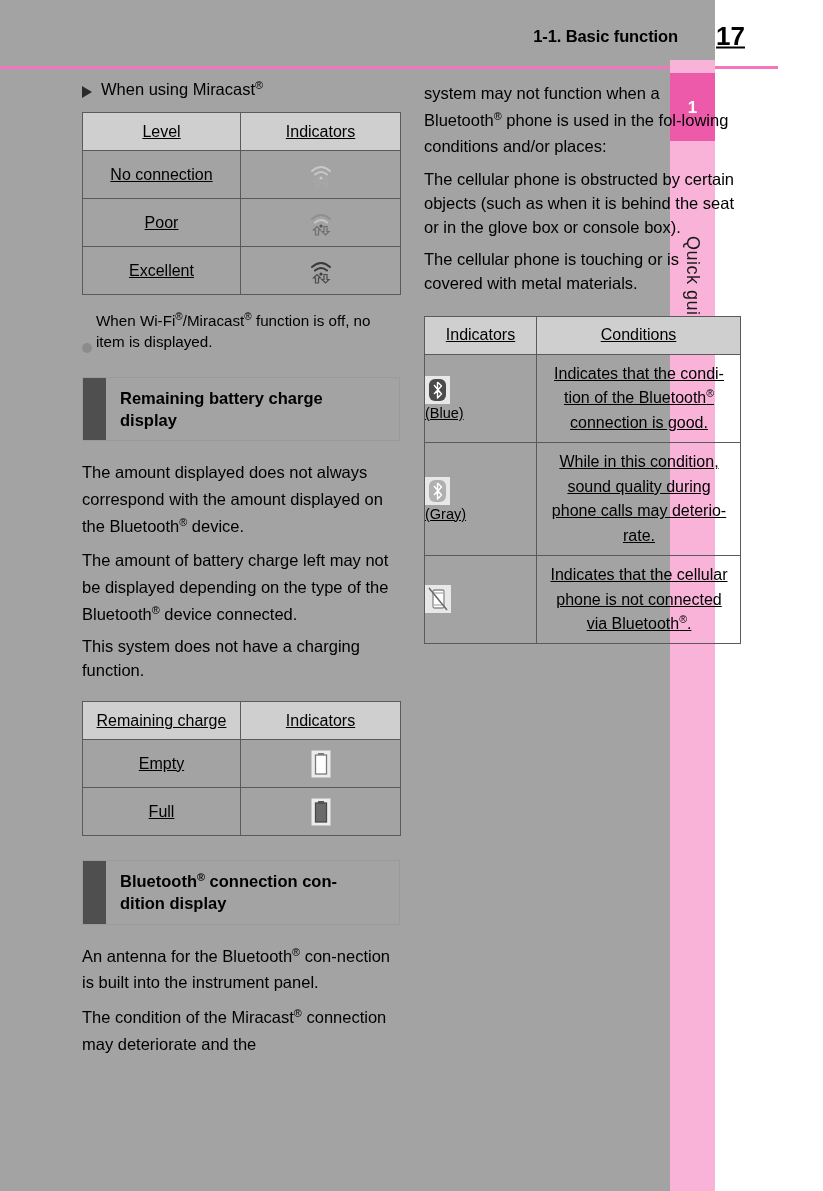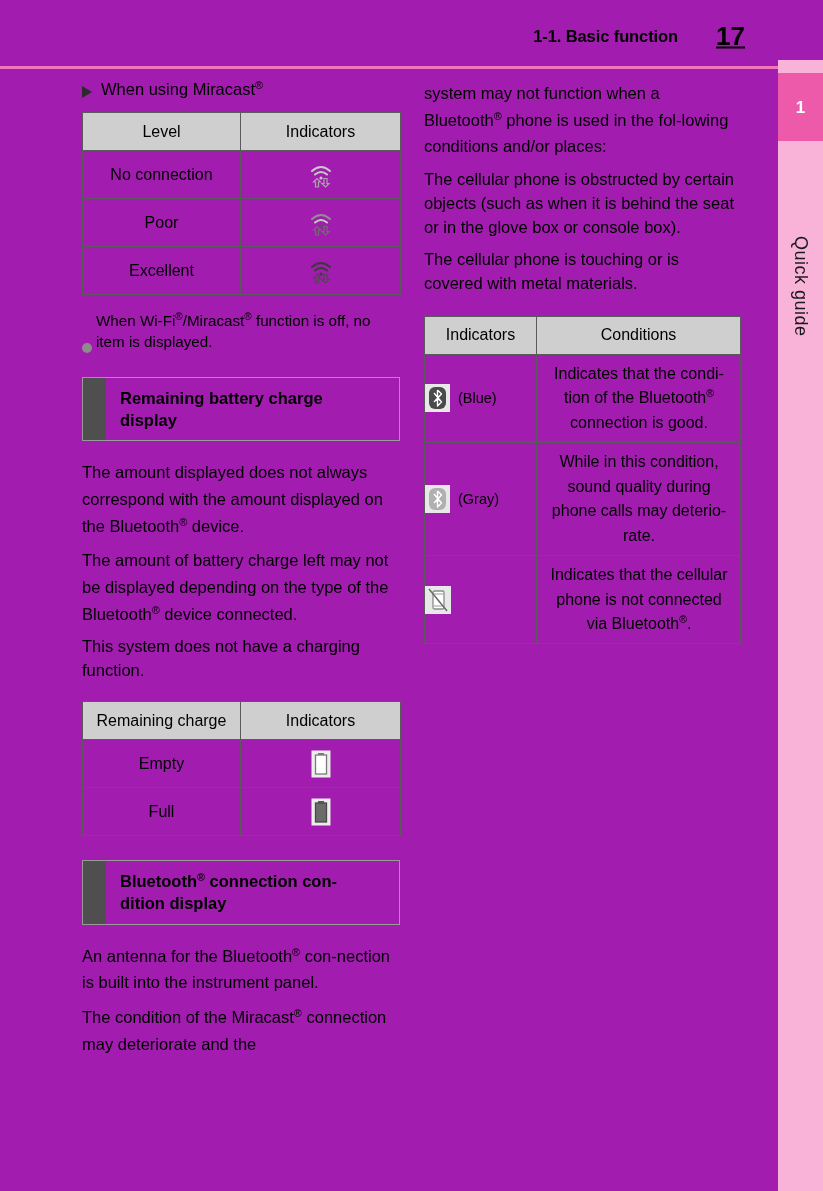--- a/index.html
+++ b/index.html
@@ -3,21 +3,21 @@
 <meta charset="utf-8">
 <style>
   * { box-sizing: border-box; margin: 0; padding: 0; }
   html, body {
     width: 823px; height: 1191px;
     background: #ffffff;
     font-family: "Liberation Sans", sans-serif;
     color: #000;
     overflow: hidden;
   }
-  .page { position: relative; width: 823px; height: 1191px; background:#a21caf; }
+  .page { position: relative; width: 715px; height: 1191px; background:#a3a3a3; }
 
   
   .sidebar {
     position: absolute; right: 0; top: 60px;
     width: 45px; height: 1131px;
     background: #f9b3d9;
   }
   .side-tab {
     position: absolute; right: 0; top: 13px;
     width: 45px; height: 68px;
@@ -109,34 +109,35 @@
   
   table.grid {
     width: 100%; border-collapse: collapse;
     table-layout: fixed;
   }
   table.grid th, table.grid td {
     border: 1px solid #5a5a5a;
     text-align: center;
     font-size: 16px;
     font-weight: normal;
+    text-decoration: underline;
   }
   table.grid th {
     background: #cfcfcf;
     height: 38px;
     padding: 2px 4px;
   }
   table.grid td { height: 48px; }
   td.cond {
     text-align: left; vertical-align: top;
     padding: 7px 9px 7px 10px;
     font-size: 16px; line-height: 1.53;
   }
   td.ind { vertical-align: middle; }
-  .ind-stack { display:flex; flex-direction:row; align-items:center; gap:8px; }
+  .ind-stack { display:flex; flex-direction:column; align-items:flex-start; gap:1px; }
   .ind-cap { font-size: 14.5px; }
 
   
   .wifi-icon { width: 30px; height: 30px; display:block; margin:0 auto; }
 
   
   .batt { width: 20px; height: 28px; display:block; margin:0 auto; }
 
   
   .bt { width: 25px; height: 28px; display:block; }

